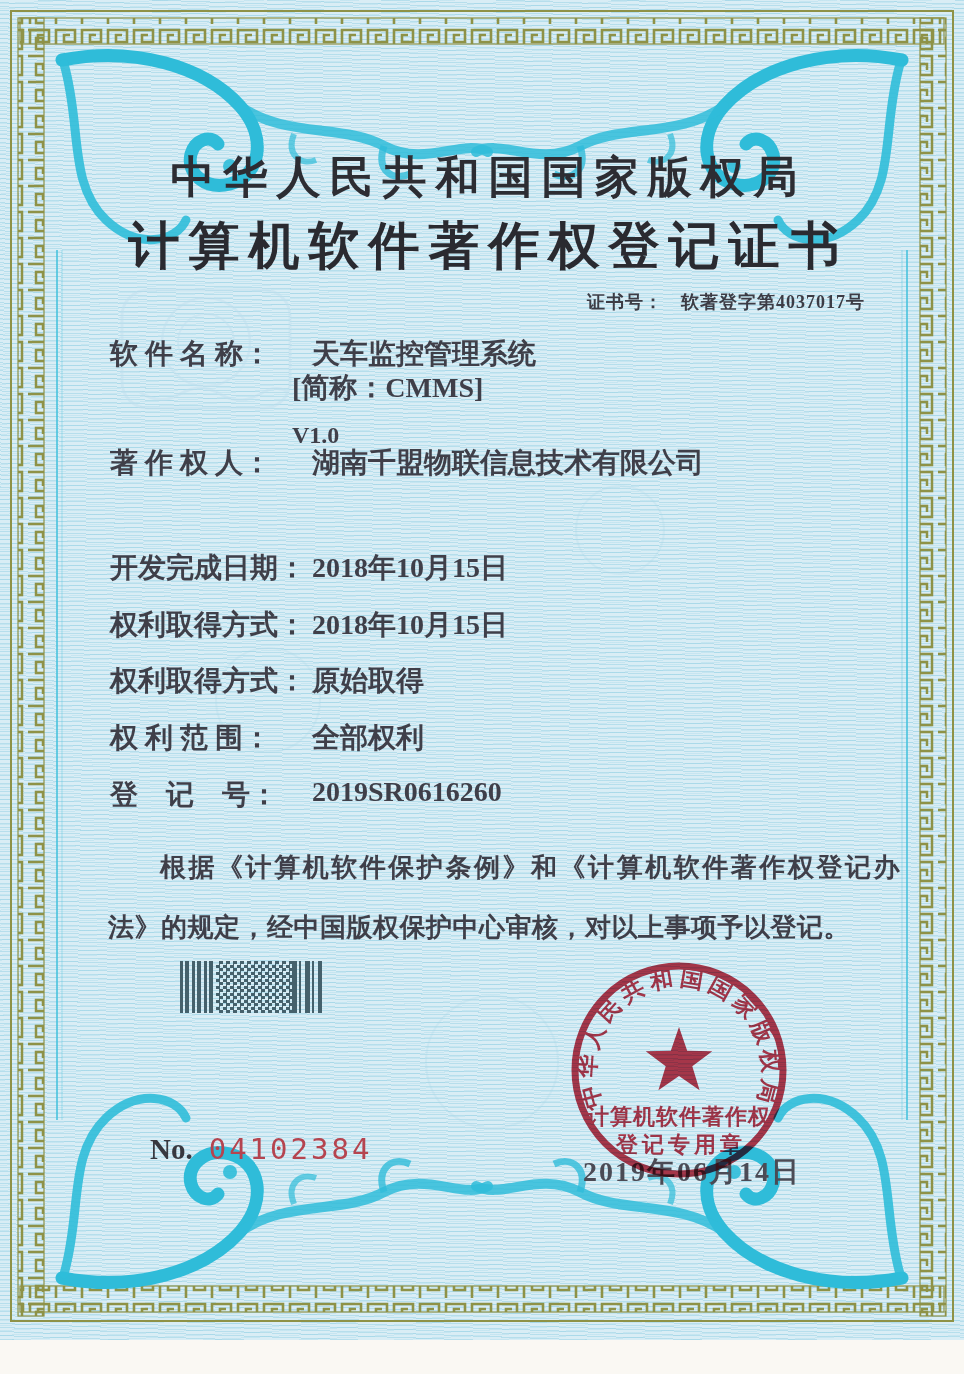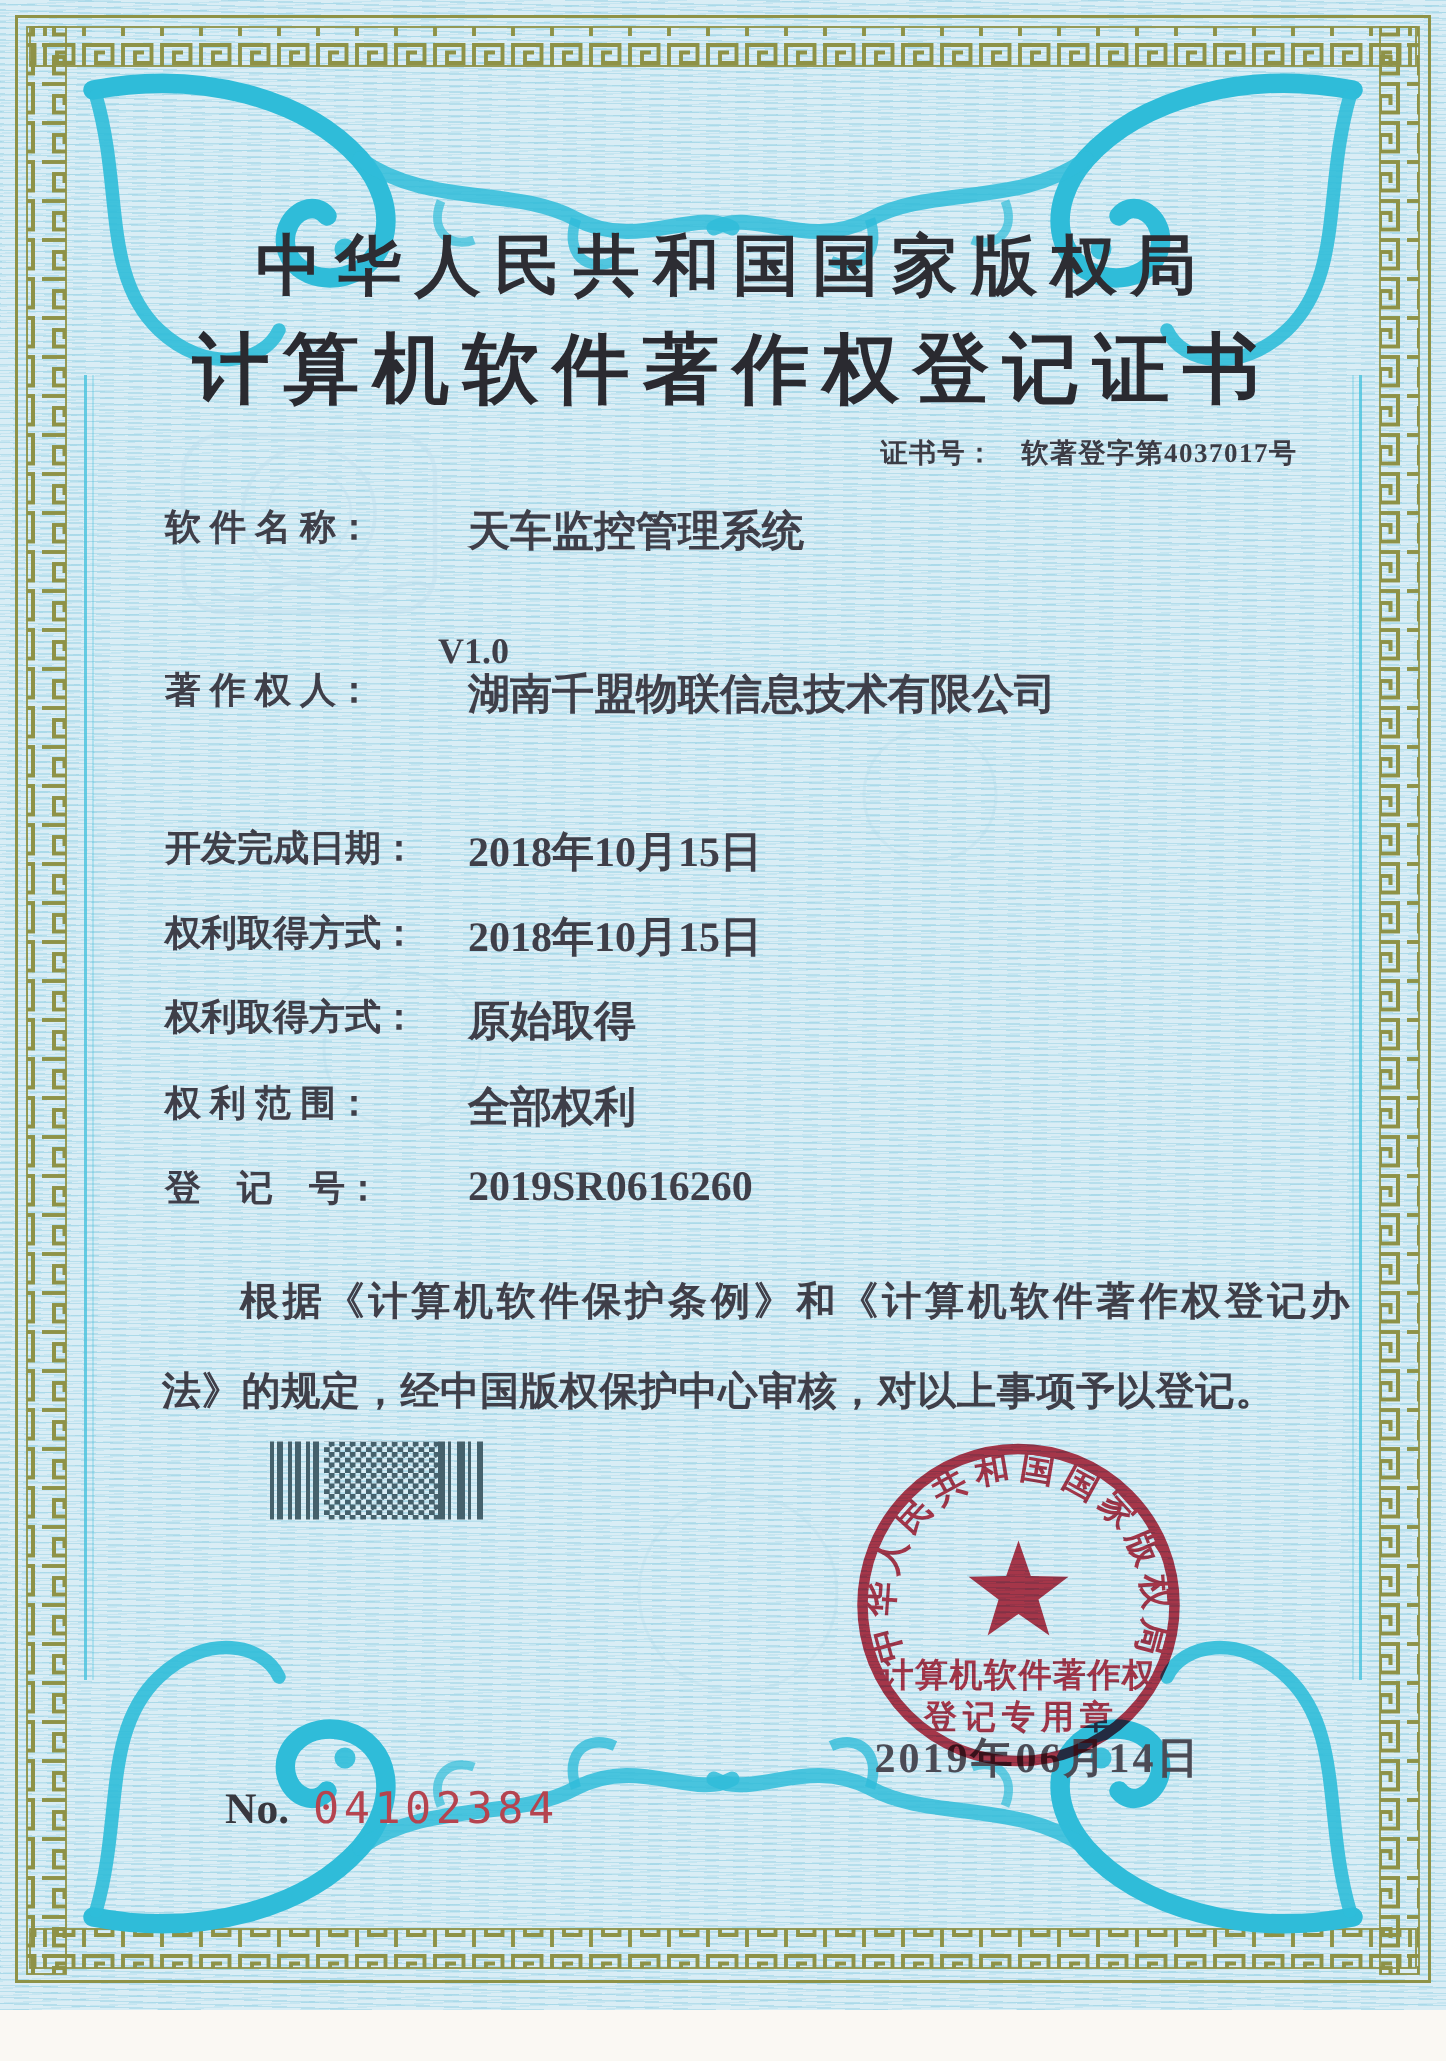--- a/index.html
+++ b/index.html
@@ -25,42 +25,42 @@
   .cert-title{
     position:absolute;left:0;top:212px;width:100%;text-align:center;
     font-size:51px;font-weight:700;letter-spacing:9px;color:#2a2a30;z-index:2;
   }
   .certno{
     position:absolute;right:112px;top:290px;font-size:18px;color:#3c3c45;
     font-weight:600;z-index:2;letter-spacing:1px;text-align:center;
   }
   .certno .lbl{margin-right:18px;}
   .frow{position:absolute;left:0;width:100%;z-index:2;color:#3f3f49;font-weight:600;}
-  .frow .flabel{position:absolute;left:110px;font-size:24px;white-space:pre;}
+  .frow .flabel{position:absolute;left:110px;font-size:28px;white-space:pre;}
   .frow .fvalue{position:absolute;left:292px;font-size:28px;white-space:pre;margin-left:20px;}
   .vline2{position:absolute;left:292px;top:369px;font-size:28px;color:#3f3f49;font-weight:600;z-index:2;}
   .vline3{position:absolute;left:292px;top:422px;font-size:24px;color:#3f3f49;font-weight:600;z-index:2;}
   .statement{
     position:absolute;left:108px;top:838px;width:792px;z-index:2;
     font-size:26px;letter-spacing:.5px;line-height:60px;color:#3f3f49;font-weight:600;
     text-indent:2em;text-align:justify;
   }
   .barcode{position:absolute;left:180px;top:961px;width:142px;height:52px;display:flex;z-index:2;}
   .bc-left{width:36px;height:100%;
     background:repeating-linear-gradient(90deg,#45616c 0 3px,transparent 3px 5px,#45616c 5px 9px,transparent 9px 12px);}
   .bc-mid{flex:1;height:100%;
     background:repeating-conic-gradient(#45616c 0 25%,transparent 0 50%);background-size:7px 7px;}
   .bc-right{width:30px;height:100%;
     background:repeating-linear-gradient(90deg,#45616c 0 5px,transparent 5px 7px,#45616c 7px 9px,transparent 9px 13px);}
   .seal-date{
     position:absolute;left:583px;top:1153px;z-index:1;
     font-size:28px;font-weight:700;color:#4b4b55;letter-spacing:2px;
   }
   svg.seal{position:absolute;left:565px;top:956px;z-index:3;mix-blend-mode:multiply;}
-  .serial{position:absolute;left:150px;top:1188px;z-index:2;}
+  .serial{position:absolute;left:150px;top:1132px;z-index:2;}
   .serial .no{font-size:29px;color:#38383f;font-weight:600;margin-right:16px;}
   .serial .num{font-family:"DejaVu Sans Mono",monospace;font-size:29px;color:#b5444f;letter-spacing:3px;}
   .bottom-strip{position:absolute;left:0;top:1340px;width:964px;height:34px;background:#faf8f3;z-index:4;}
 </style>
 </head>
 <body>
 
 <div class="page">
   <div class="cert">
 
@@ -117,20 +117,21 @@
     <div class="cert-title">计算机软件著作权登记证书</div>
 
     <div class="certno">
       <span class="lbl">证书号：</span><span>软著登字第4037017号</span>
     </div>
 
     <div class="frow" style="top:335px">
       <span class="flabel">软 件 名 称：</span>
       <span class="fvalue">天车监控管理系统</span>
     </div>
+    <div class="vline2">[简称：CMMS]</div>
     <div class="vline3">V1.0</div>
 
     <div class="frow" style="top:444px">
       <span class="flabel">著 作 权 人：</span>
       <span class="fvalue">湖南千盟物联信息技术有限公司</span>
     </div>
 
     <div class="frow" style="top:549px">
       <span class="flabel">开发完成日期：</span>
       <span class="fvalue">2018年10月15日</span>

